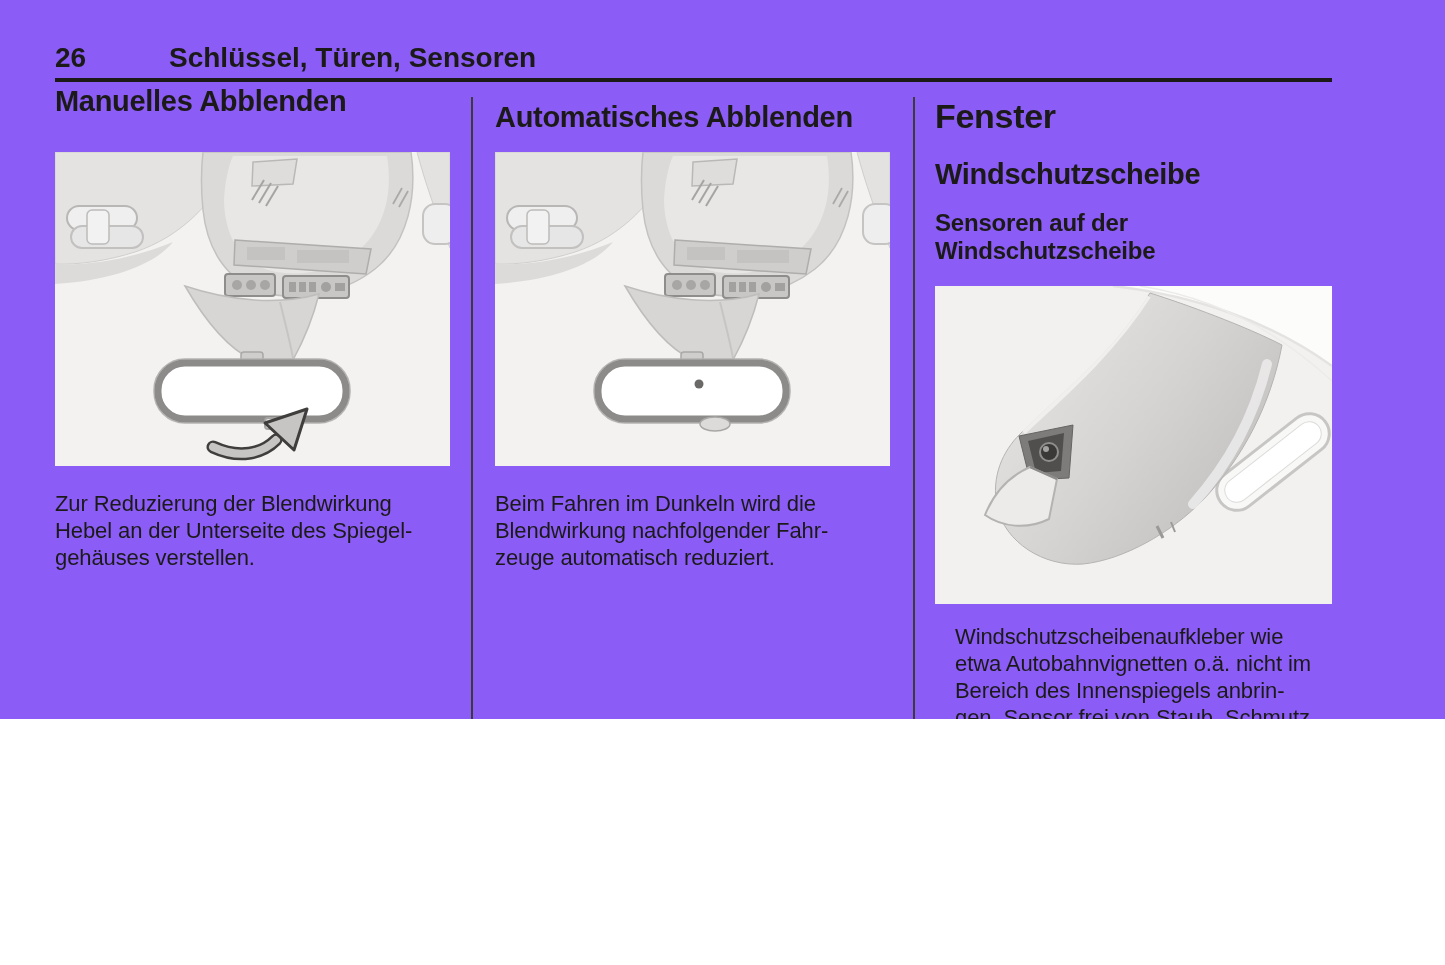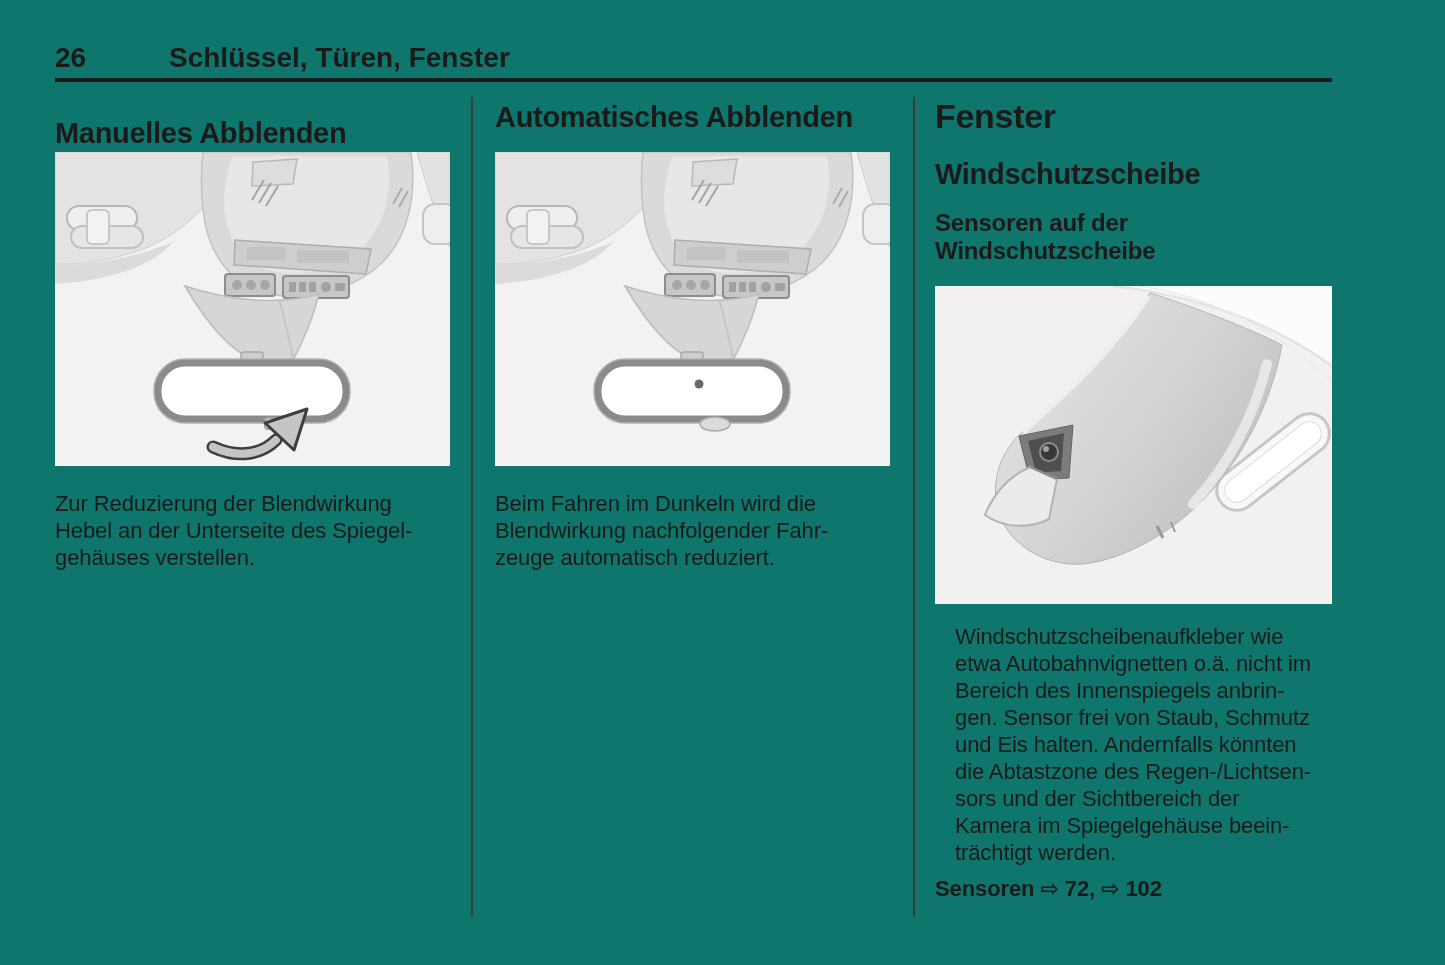--- a/index.html
+++ b/index.html
@@ -1,17 +1,17 @@
 <!DOCTYPE html>
 <html><head>
 <meta charset="utf-8">
 <style>
   html,body { margin:0; padding:0; background:#ffffff; }
   .page {
-    position:relative; width:1445px; height:965px; background:#0f766e;
+    position:relative; width:1445px; height:719px; background:#8b5cf6;
     font-family:"Liberation Sans","DejaVu Sans",sans-serif; color:#1b1a19;
     overflow:hidden;
   }
   .abs { position:absolute; }
   h1,h2,h3,p,figure { margin:0; padding:0; }
 
   .hdr-num, .hdr-title { font-size:28px; font-weight:700; line-height:28px; white-space:pre; }
   .hdr-rule { background:#1b1a19; }
   .col-sep { background:#3c3b3a; }
 
@@ -24,29 +24,29 @@
   figure.illus { width:100%; height:100%; }
   figure.illus svg { display:block; width:100%; height:100%; }
 </style>
 </head>
 <body>
 
 <div class="page">
 
   <header>
     <span class="abs hdr-num" style="left:55px; top:44px;">26</span>
-    <span class="abs hdr-title" style="left:169px; top:44px;">Schlüssel, Türen, Fenster</span>
+    <span class="abs hdr-title" style="left:169px; top:44px;">Schlüssel, Türen, Sensoren</span>
     <div class="abs hdr-rule" style="left:55px; top:78px; width:1277px; height:4px;"></div>
   </header>
 
   <div class="abs col-sep" style="left:471px; top:97px; width:2px; height:820px;"></div>
   <div class="abs col-sep" style="left:913px; top:97px; width:2px; height:820px;"></div>
 
   <section>
-    <h2 class="abs col-heading" style="left:55px; top:116px;">Manuelles Abblenden</h2>
+    <h2 class="abs col-heading" style="left:55px; top:84px;">Manuelles Abblenden</h2>
 
     <div class="abs" style="left:55px; top:152px; width:395px; height:314px;">
       <figure class="illus">
         <svg viewBox="0 0 395 314" preserveAspectRatio="none">
           <defs>
             <g id="console-scene">
               <rect width="395" height="314" fill="#f3f2f1"></rect>
 
               <path d="M0,0 L180,0 C163,50 125,85 80,100 C52,109 22,113 0,112 Z" fill="#e4e3e2" stroke="#d0cfce" stroke-width="1"></path>
               <path d="M0,112 C35,114 80,106 118,90 C100,112 60,128 0,132 Z" fill="#dcdbda"></path>

